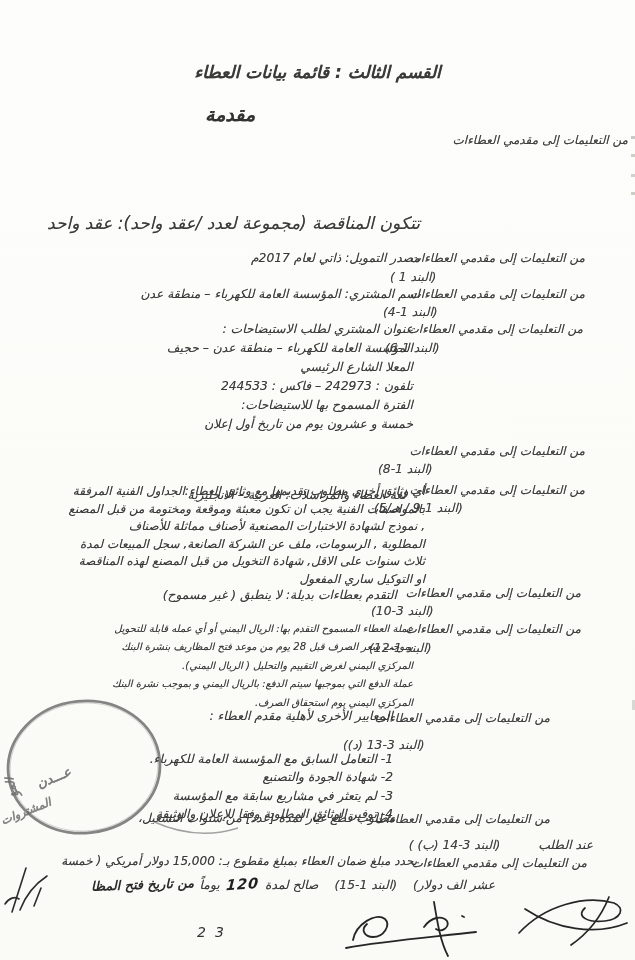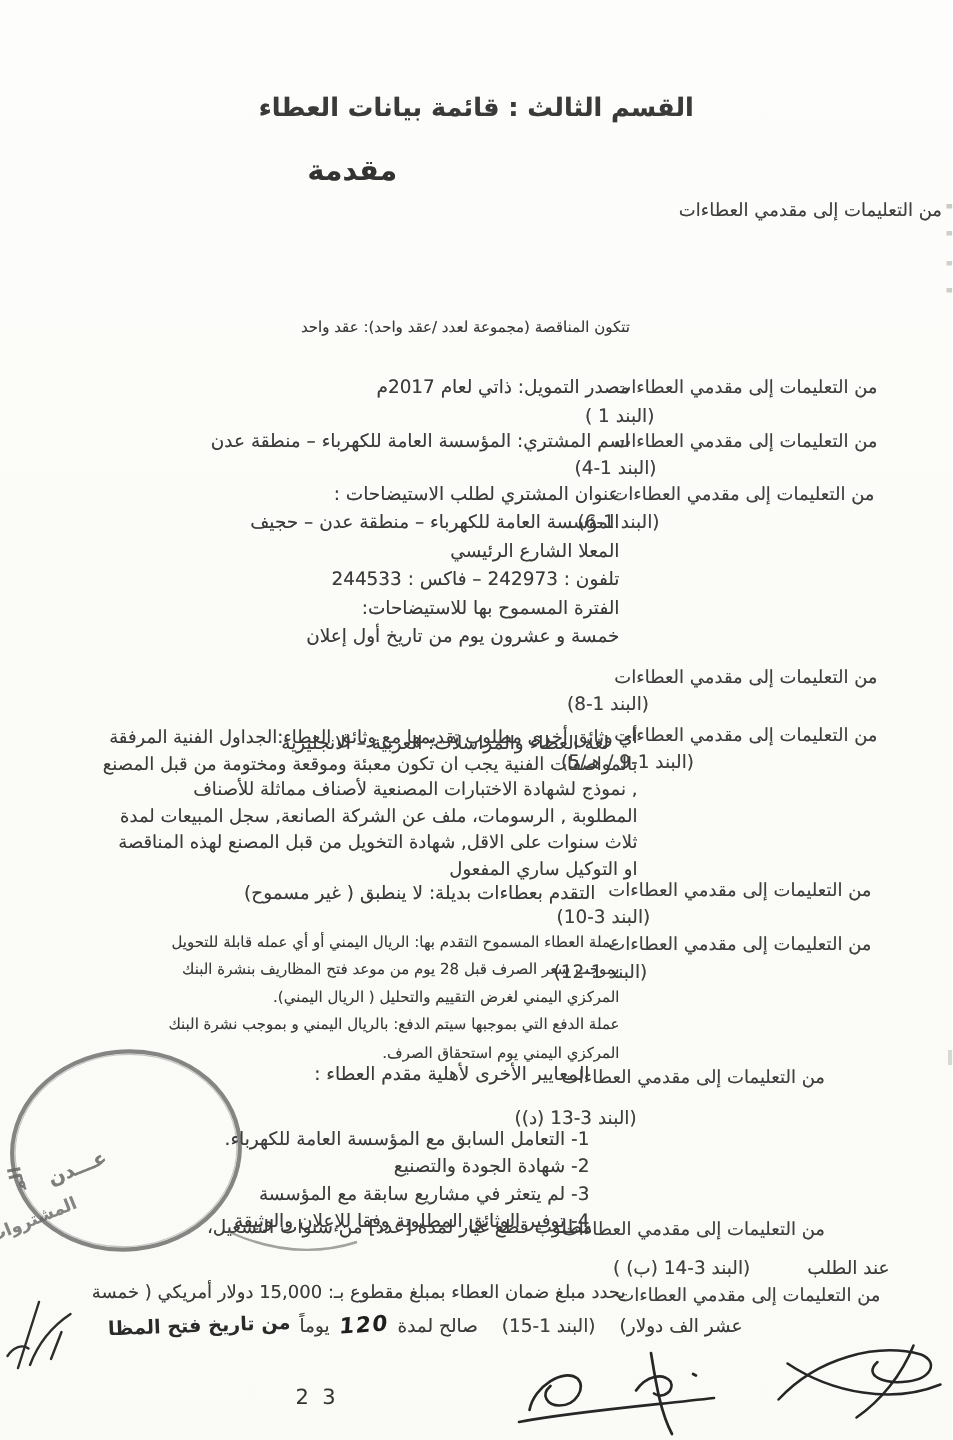--- a/index.html
+++ b/index.html
@@ -3,41 +3,42 @@
 <meta charset="utf-8">
 <style>
   html,body{margin:0;padding:0;background:#ffffff;}
   .page{
     position:relative;width:635px;height:960px;overflow:hidden;
     background:linear-gradient(180deg,#fdfdfb 0%,#fbfbf8 55%,#fafaf7 100%);
     direction:rtl;
     font-family:"DejaVu Sans",sans-serif;
     color:#3b3b3b;
     text-shadow:0 0 0.35px rgba(80,80,80,.55);
+    font-style:italic;
   }
   .abs{position:absolute;}
   .nowrap{white-space:nowrap;}
   .title{top:62px;left:0;right:0;text-align:center;font-size:17px;font-weight:600;color:#3a3a3a;}
   .subtitle{top:103px;left:205px;font-size:19px;font-weight:bold;color:#333;}
   .lbl{font-size:12px;color:#404040;white-space:nowrap;}
   .band{font-size:12.3px;color:#404040;white-space:nowrap;}
   .content{font-size:12.3px;text-align:right;color:#3b3b3b;}
   .content .line{white-space:nowrap;}
   .emph{font-weight:bold;text-decoration:underline;}
   .flexrow{display:flex;align-items:baseline;}
   .hw{display:inline-block;transform:rotate(-4deg) skewX(-8deg);color:#1f1f1f;
       font-size:14.5px;font-weight:bold;text-shadow:none;letter-spacing:1px;}
   .hw-note{display:inline-block;transform:rotate(-2deg);color:#2a2a2a;font-size:12.8px;
       font-weight:bold;letter-spacing:.5px;text-shadow:none;}
   .pagenum{top:924px;left:197px;font-size:14px;letter-spacing:9px;color:#333;text-shadow:none;}
 
   
   #intro-label{top:133px;right:7px;}
   #intro-content{top:127px;right:215px;line-height:19.5px;}
-  #lots-line{top:213px;right:215px;font-size:10px;}
+  #lots-line{top:213px;right:215px;font-size:17px;}
   #s1-label{top:251px;right:50px;} #s1-band{top:270px;left:390px;} #s1-content{top:251px;right:215px;}
   #s2-label{top:287px;right:50px;} #s2-band{top:305px;left:383px;} #s2-content{top:287px;right:215px;}
   #s3-label{top:322px;right:52px;} #s3-band{top:341px;left:385px;} #s3-content{top:320px;right:222px;line-height:19px;}
   #s4-label{top:444px;right:50px;} #s4-band{top:462px;left:378px;} #s4-content{top:444px;right:229px;margin-top:44px;}
   #s5-label{top:483px;right:50px;} #s5-band{top:501px;left:374px;} #s5-content{top:483px;right:210px;line-height:17.6px;font-size:12px;}
   #s6-label{top:586px;right:54px;} #s6-band{top:604px;left:371px;} #s6-content{top:588px;right:238px;}
   #s7-label{top:622px;right:54px;} #s7-band{top:641px;left:369px;} #s7-content{top:620px;right:222px;line-height:18.4px;font-size:10px;}
   #s8-label{top:711px;right:85px;} #s8-band{top:738px;left:343px;}
   #s8-intro{top:709px;right:242px;} #s8-items{top:736px;right:242px;line-height:18.3px;margin-top:14px;}
   #s9-label{top:812px;right:85px;} #s9-content{top:811px;right:240px;}

